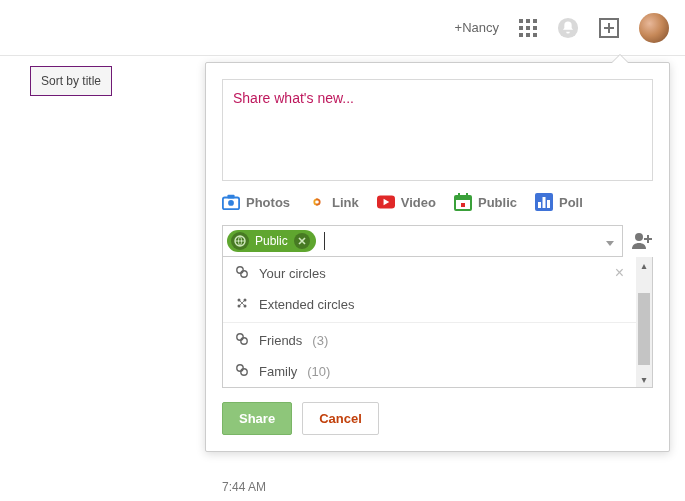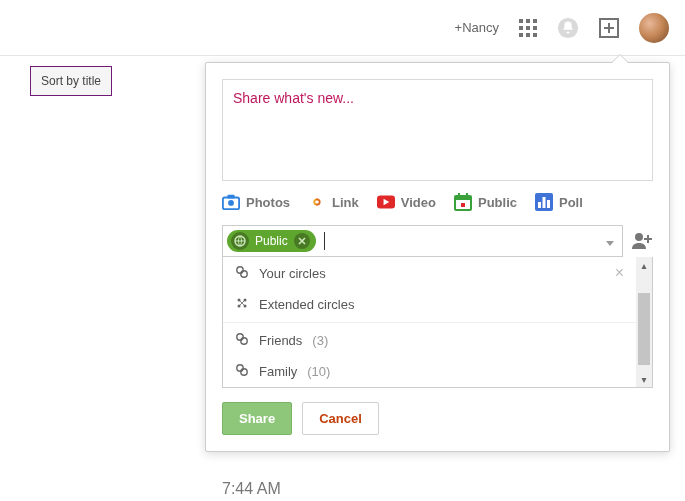--- a/index.html
+++ b/index.html
@@ -37,21 +37,21 @@
 .scroll-up{top:0}.scroll-down{bottom:0}
 .dd-item{display:flex;align-items:center;gap:10px;padding:7px 12px;cursor:pointer;color:#555;font-size:13px}
 .dd-item .count{color:#999}
 .dd-item .close{margin-left:auto;color:#bbb;font-size:16px;cursor:pointer}
 .dd-sep{border-top:1px solid #eee;margin:2px 0}
 .circ-ic{flex-shrink:0}
 .btns{display:flex;gap:10px;margin-top:14px}
 .btn{padding:8px 16px;font-size:13px;font-weight:bold;border-radius:2px;cursor:pointer}
 .btn-share{background:#8ec67a;color:#fff;border:1px solid #7ab566}
 .btn-cancel{background:#fff;color:#c2410c;border:1px solid #d0d0d0}
-.timestamp{position:absolute;left:222px;top:480px;color:#777;font-size:16px}
+.timestamp{position:absolute;left:222px;top:480px;color:#777;font-size:12px}
 </style>
 </head>
 <body>
 
 <div class="topbar">
   <span class="user-label">+Nancy</span>
   <div class="apps-icon">
       <span></span>
       <span></span>
       <span></span>

